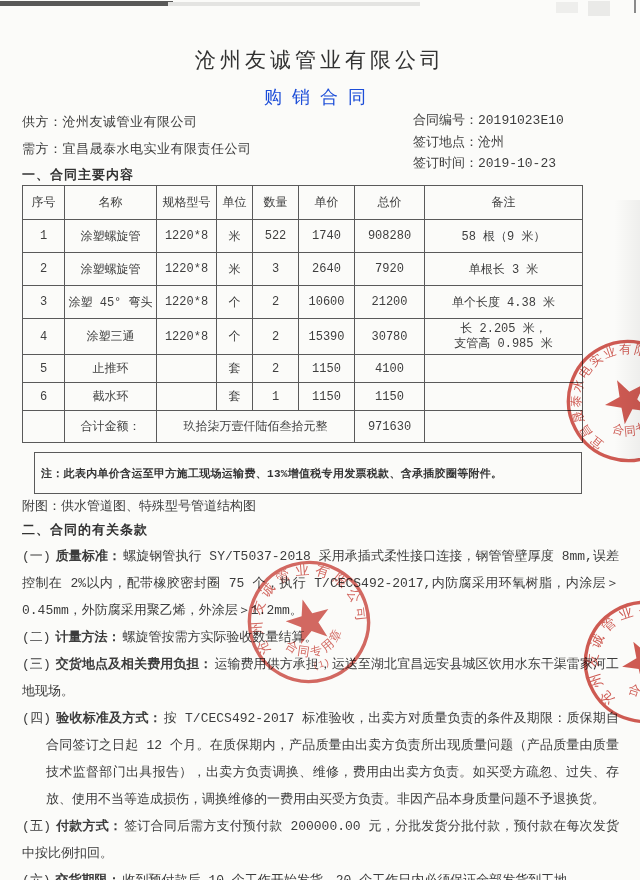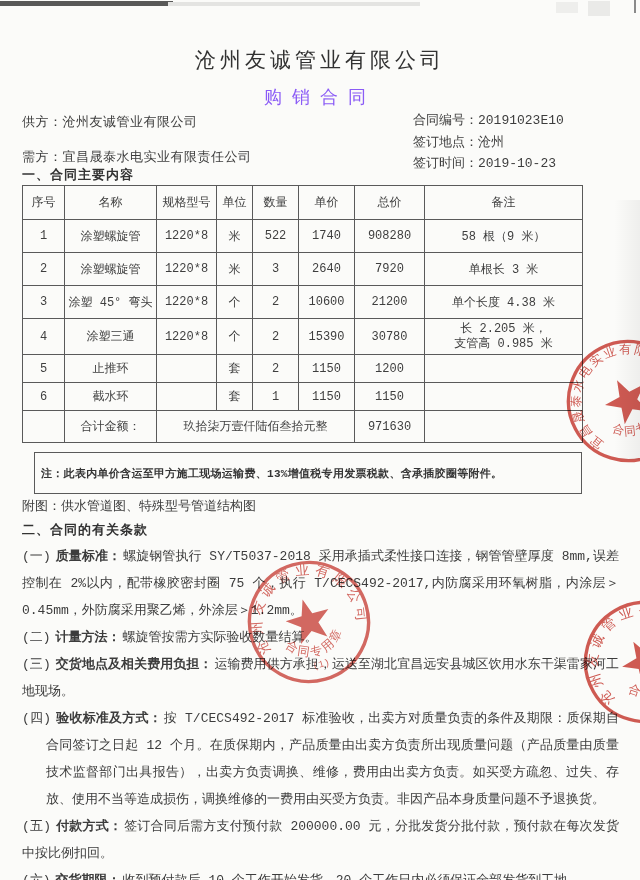--- a/index.html
+++ b/index.html
@@ -16,25 +16,25 @@
   .art-dark{position:absolute;left:0;top:1px;width:173px;height:5px;background:#3c3c3c;opacity:.85;}
   .art-light{position:absolute;left:168px;top:2px;width:252px;height:4px;background:#e4e4e2;}
   .art-sm1{position:absolute;left:556px;top:2px;width:22px;height:11px;background:#eeeeec;}
   .art-sm2{position:absolutes;left:588px;top:1px;width:22px;height:15px;background:#eaeae8;}
   .art-sm2{position:absolute;}
   .art-tick{position:absolute;left:634px;top:0;width:2px;height:13px;background:#8a8a8a;}
 
   .company-title{position:absolute;left:0;right:0;top:46px;text-align:center;
     font-size:21px;letter-spacing:4px;color:#323232;}
   .doc-title{position:absolute;left:0;right:0;top:85px;text-align:center;
-    font-size:18px;letter-spacing:10px;color:#8b5cf6;}
+    font-size:18px;letter-spacing:10px;color:#1d4ed8;}
 
   .info-line{position:absolute;font-size:13px;color:#3d3d3d;letter-spacing:.5px;}
   .supplier{left:22px;top:113px;}
-  .buyer{left:22px;top:148px;}
+  .buyer{left:22px;top:140px;}
   .meta{position:absolute;left:413px;top:110px;font-size:13px;line-height:21.5px;color:#3d3d3d;}
   .meta div{white-space:nowrap;}
 
   .sec-heading{position:absolute;left:22px;font-size:13px;font-weight:600;color:#333;letter-spacing:1px;}
   .sec1{top:166px;}
 
   .tbl{position:absolute;left:22px;top:185px;width:561px;border-collapse:collapse;
     table-layout:fixed;font-size:12px;color:#3e3e3e;}
   .tbl td,.tbl th{border:1px solid #5a5a5a;text-align:center;vertical-align:middle;
     padding:1px 2px;font-weight:normal;overflow:hidden;}
@@ -161,21 +161,21 @@
         <td class="pre">长 2.205 米，
 支管高 0.985 米</td>
       </tr>
       <tr class="r-short">
         <td>5</td>
         <td>止推环</td>
         <td></td>
         <td>套</td>
         <td>2</td>
         <td>1150</td>
-        <td>1200</td>
+        <td>4100</td>
         <td></td>
       </tr>
       <tr class="r-short">
         <td>6</td>
         <td>截水环</td>
         <td></td>
         <td>套</td>
         <td>1</td>
         <td>1150</td>
         <td>1150</td>

